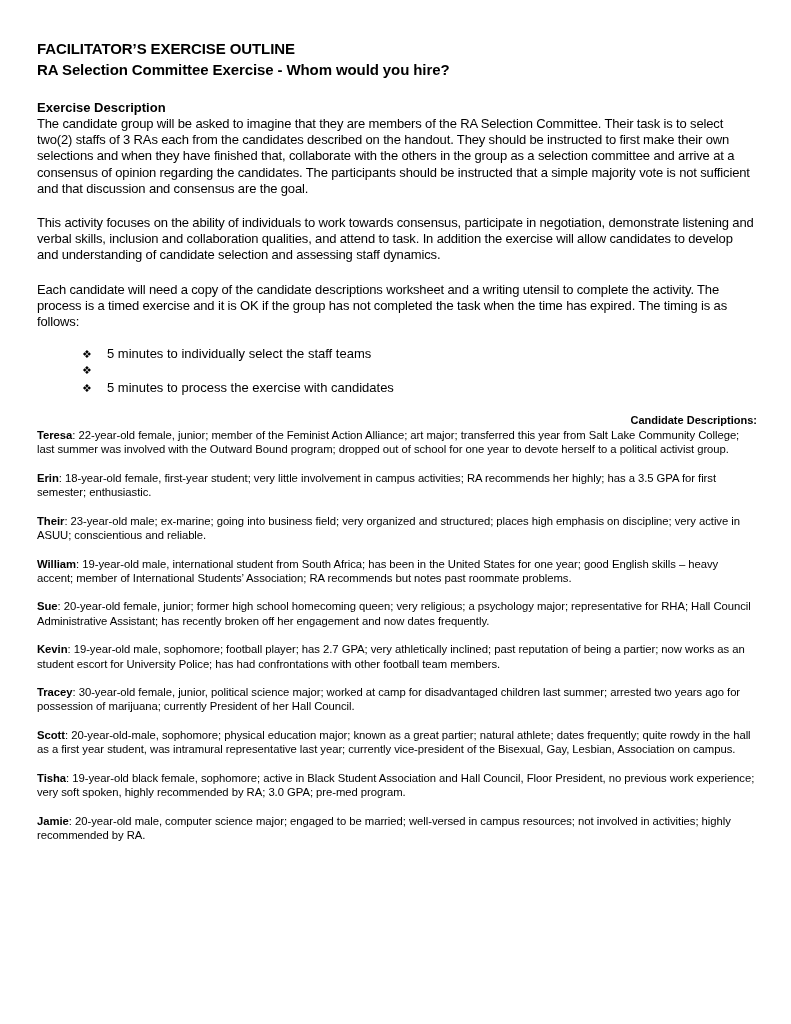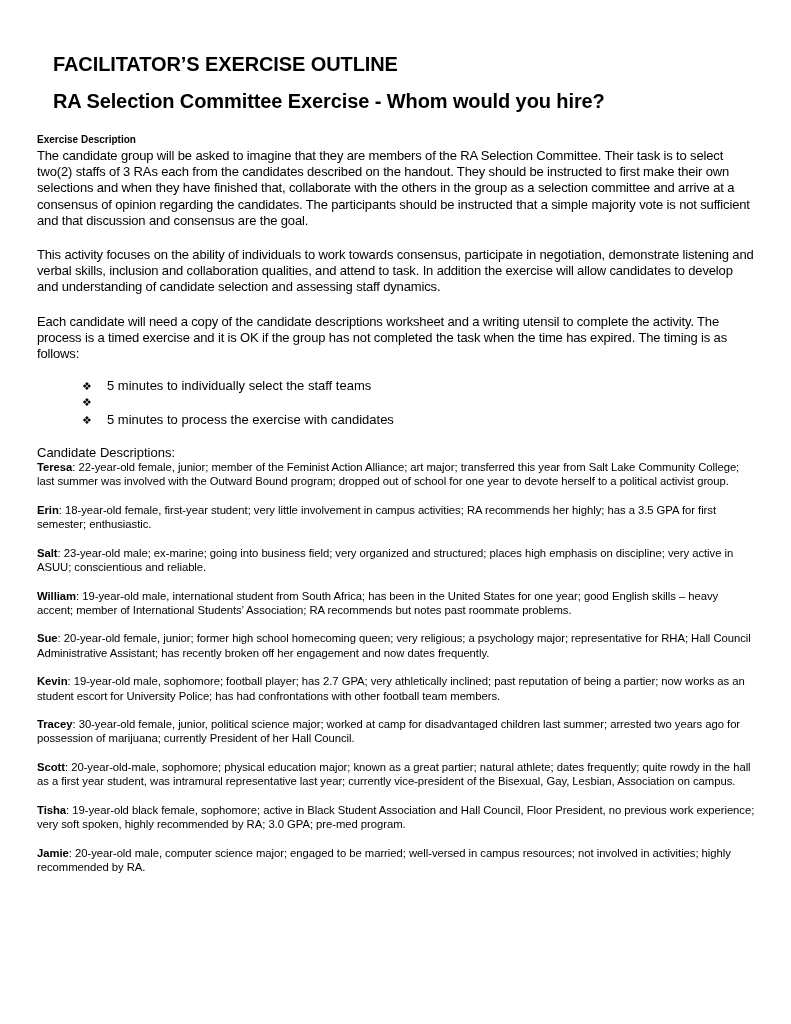--- a/index.html
+++ b/index.html
@@ -16,31 +16,31 @@
       color: #000;
     }
     .page {
       position: absolute;
       left: 37px;
       top: 38px;
       width: 720px;
     }
     .title {
       font-weight: bold;
-      font-size: 20px;
+      font-size: 15px;
       line-height: 21px;
-      margin: 16px;
+      margin: 0;
       letter-spacing: -0.1px;
     }
     .section {
       margin-top: 18px;
     }
     .section-heading {
       font-weight: bold;
-      font-size: 10px;
+      font-size: 13px;
       line-height: 16px;
       margin: 0;
     }
     .body-text {
       font-size: 13px;
       line-height: 16.2px;
       margin: 0;
       letter-spacing: -0.15px;
     }
     .bullets {
@@ -54,24 +54,25 @@
       display: flex;
       align-items: baseline;
     }
     .bullet-glyph {
       width: 25px;
       font-size: 11px;
       display: inline-block;
       font-family: "DejaVu Sans", sans-serif;
     }
     .cand-heading {
-      font-weight: normal;
-      font-size: 13px;
+      font-weight: bold;
+      font-size: 11px;
       line-height: 15px;
       margin: 16px 0 0 0;
+      text-align: right;
     }
     .candidate {
       font-size: 11.3px;
       line-height: 14.2px;
       margin: 0;
       letter-spacing: -0.05px;
     }
     .candidate + .candidate {
       margin-top: 14.5px;
     }
@@ -115,21 +116,21 @@
     </ul>
   </div>
 
   <div>
     <h2 class="cand-heading">Candidate Descriptions:</h2>
 
     <p class="candidate"><span class="name">Teresa</span><span>:  22-year-old female, junior; member of the Feminist Action Alliance; art major; transferred this year from Salt Lake Community College; last summer was involved with the Outward Bound program; dropped out of school for one year to devote herself to a political activist group.</span></p>
 
     <p class="candidate"><span class="name">Erin</span><span>:  18-year-old female, first-year student; very little involvement in campus activities; RA recommends her highly; has a 3.5 GPA for first semester; enthusiastic.</span></p>
 
-    <p class="candidate"><span class="name">Salt</span><span>:  23-year-old male; ex-marine; going into business field; very organized and structured; places high emphasis on discipline; very active in ASUU; conscientious and reliable.</span></p>
+    <p class="candidate"><span class="name">Their</span><span>:  23-year-old male; ex-marine; going into business field; very organized and structured; places high emphasis on discipline; very active in ASUU; conscientious and reliable.</span></p>
 
     <p class="candidate"><span class="name">William</span><span>:  19-year-old male, international student from South Africa; has been in the United States for one year; good English skills – heavy accent; member of International Students’ Association; RA recommends but notes past roommate problems.</span></p>
 
     <p class="candidate"><span class="name">Sue</span><span>:  20-year-old female, junior; former high school homecoming queen; very religious; a psychology major; representative for RHA; Hall Council Administrative Assistant; has recently broken off her engagement and now dates frequently.</span></p>
 
     <p class="candidate"><span class="name">Kevin</span><span>:  19-year-old male, sophomore; football player; has 2.7 GPA; very athletically inclined; past reputation of being a partier; now works as an student escort for University Police; has had confrontations with other football team members.</span></p>
 
     <p class="candidate"><span class="name">Tracey</span><span>:  30-year-old female, junior, political science major; worked at camp for disadvantaged children last summer; arrested two years ago for possession of marijuana; currently President of her Hall Council.</span></p>
 
     <p class="candidate"><span class="name">Scott</span><span>:  20-year-old-male, sophomore; physical education major; known as a great partier; natural athlete; dates frequently; quite rowdy in the hall as a first year student, was intramural representative last year; currently vice-president of the Bisexual, Gay, Lesbian, Association on campus.</span></p>

